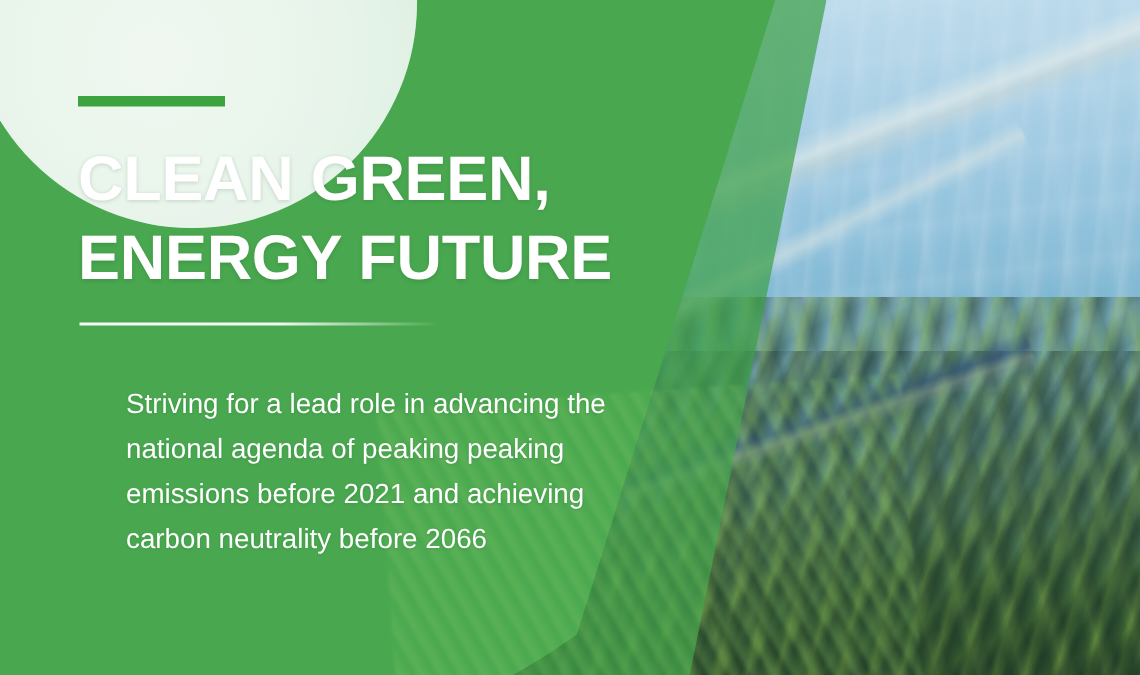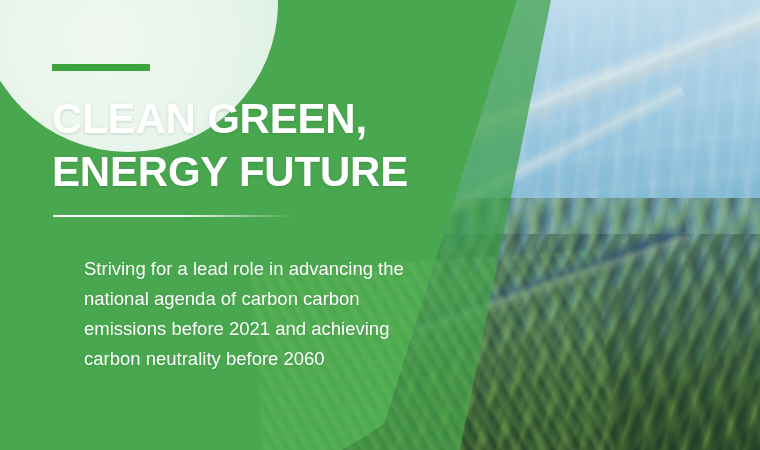--- a/index.html
+++ b/index.html
@@ -302,19 +302,19 @@
 
     <h1 class="headline">
       <span class="line">CLEAN GREEN,</span>
       <span class="line">ENERGY FUTURE</span>
     </h1>
 
     <div class="divider"></div>
 
     <p class="subhead">
       <span class="line">Striving for a lead role in advancing the</span>
-      <span class="line">national agenda of carbon carbon</span>
+      <span class="line">national agenda of peaking peaking</span>
       <span class="line">emissions before 2021 and achieving</span>
-      <span class="line">carbon neutrality before 2060</span>
+      <span class="line">carbon neutrality before 2066</span>
     </p>
 
   </div>
 </div>
 
 </body></html>

